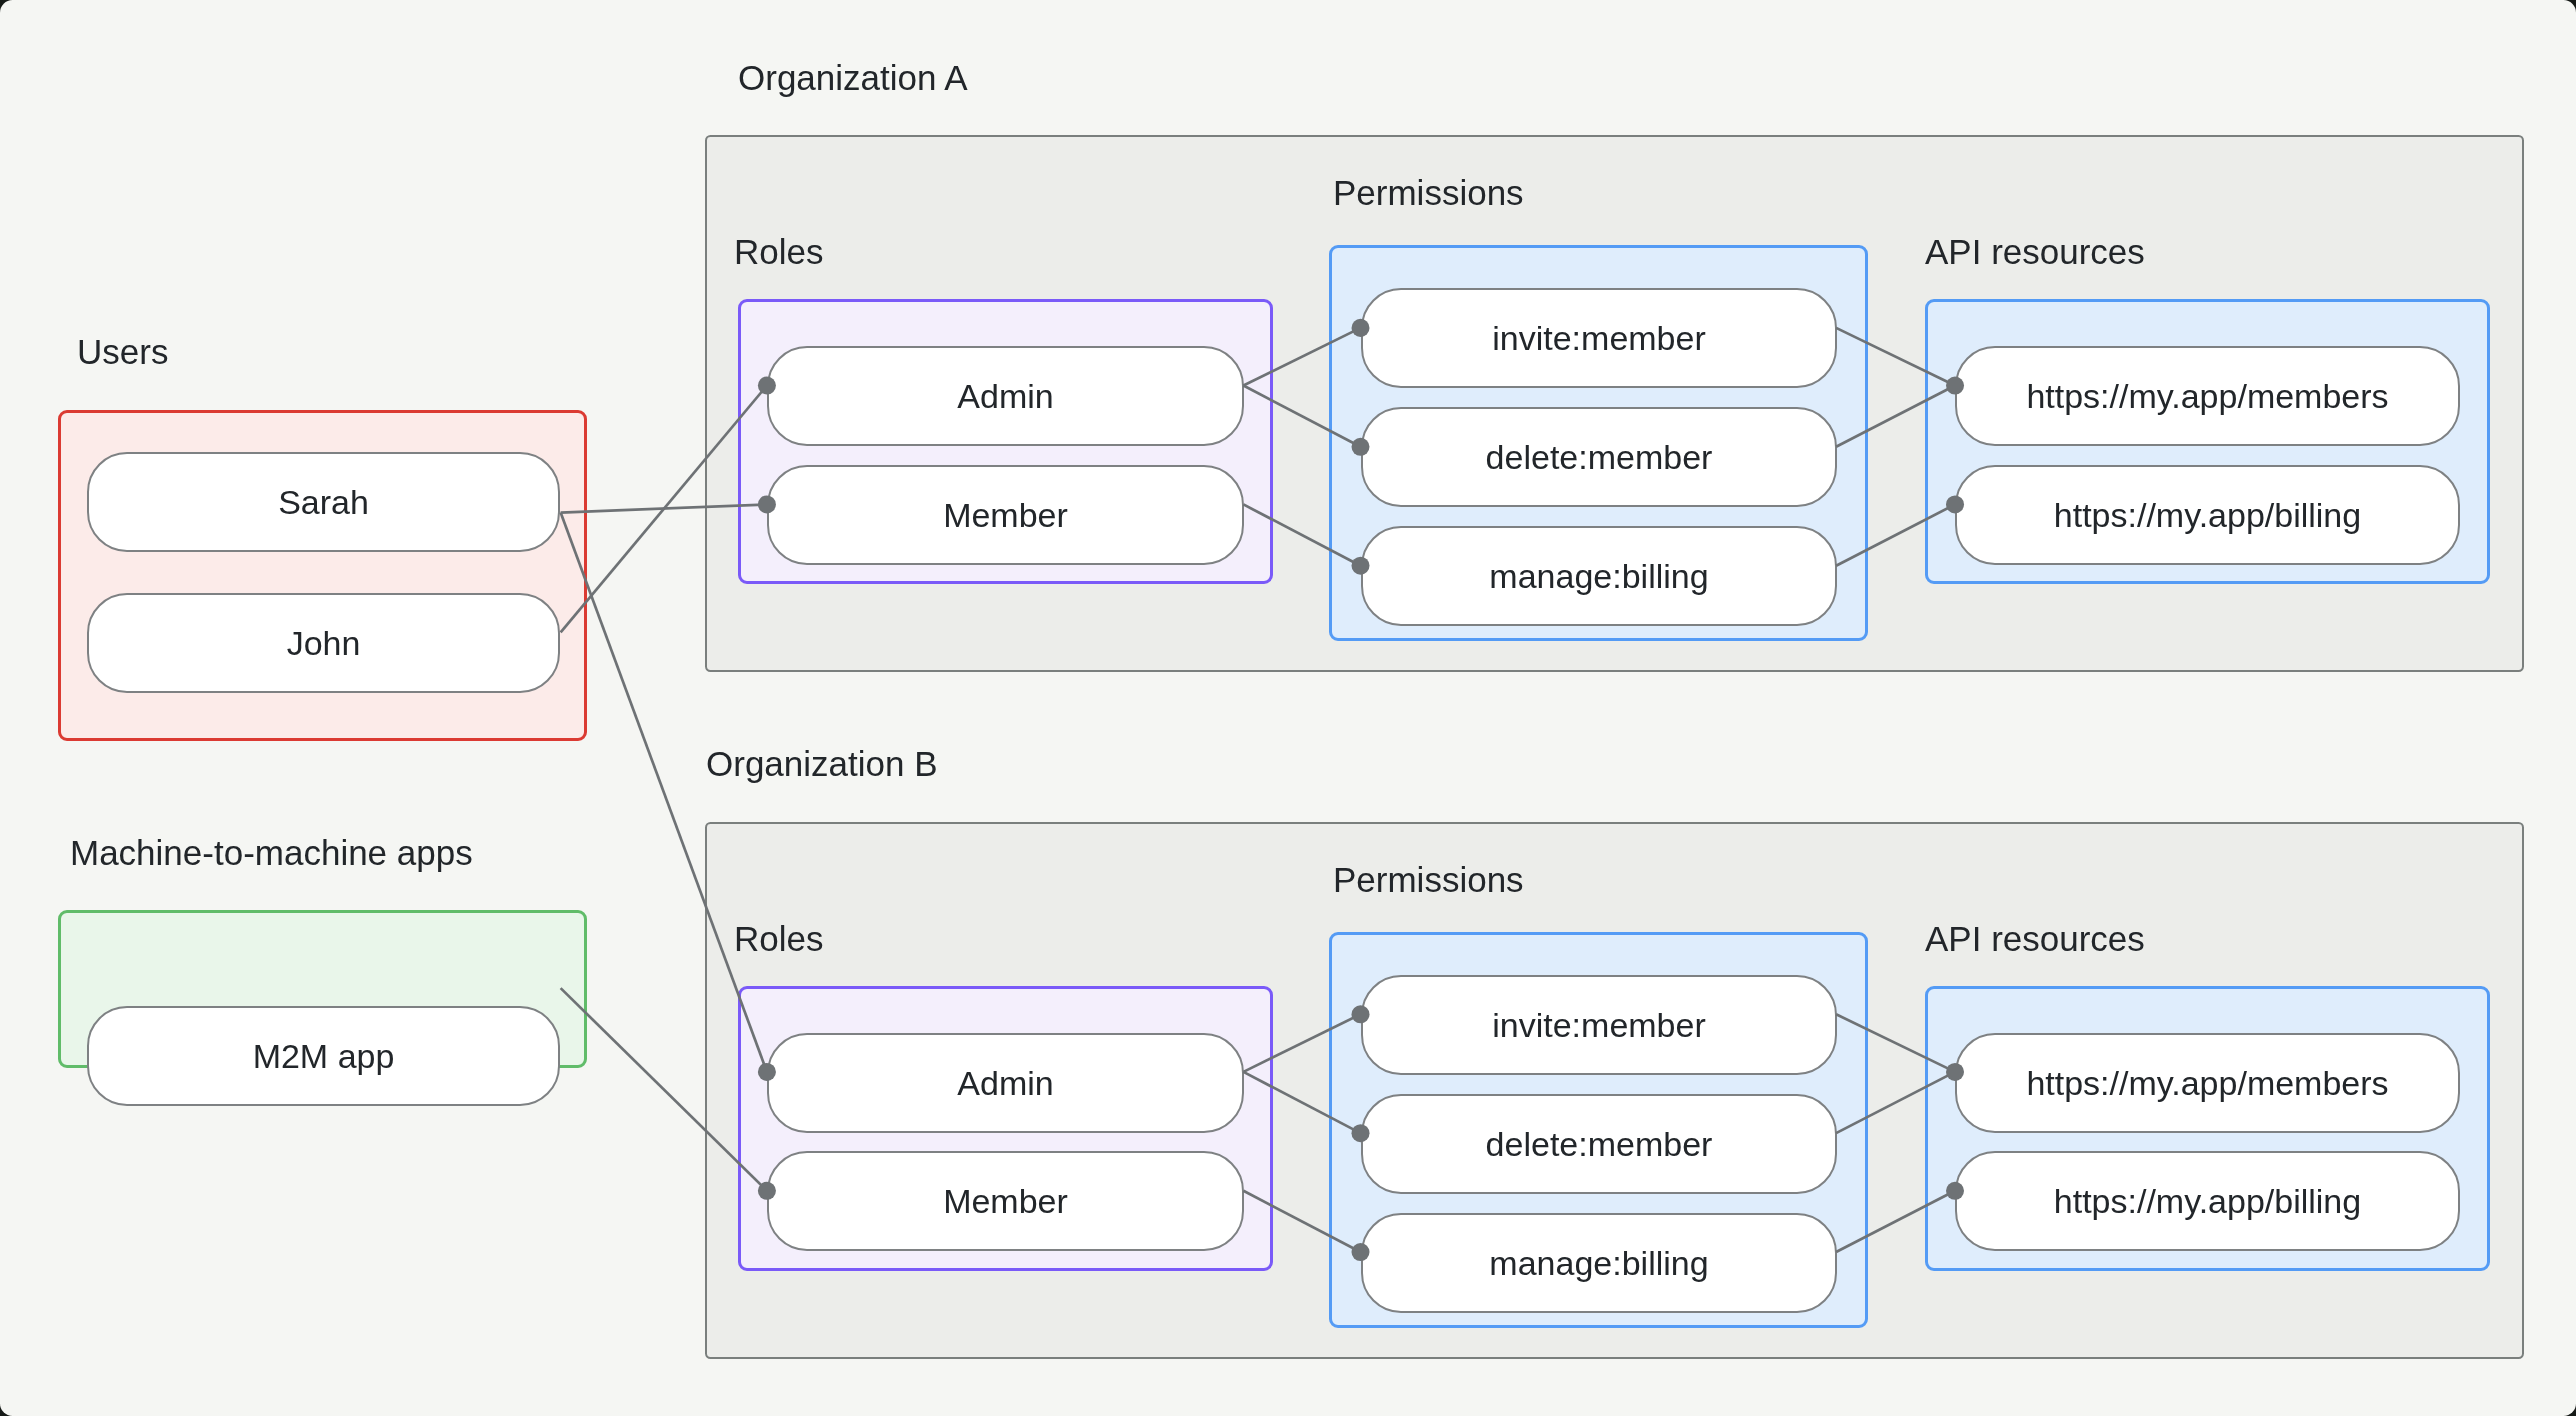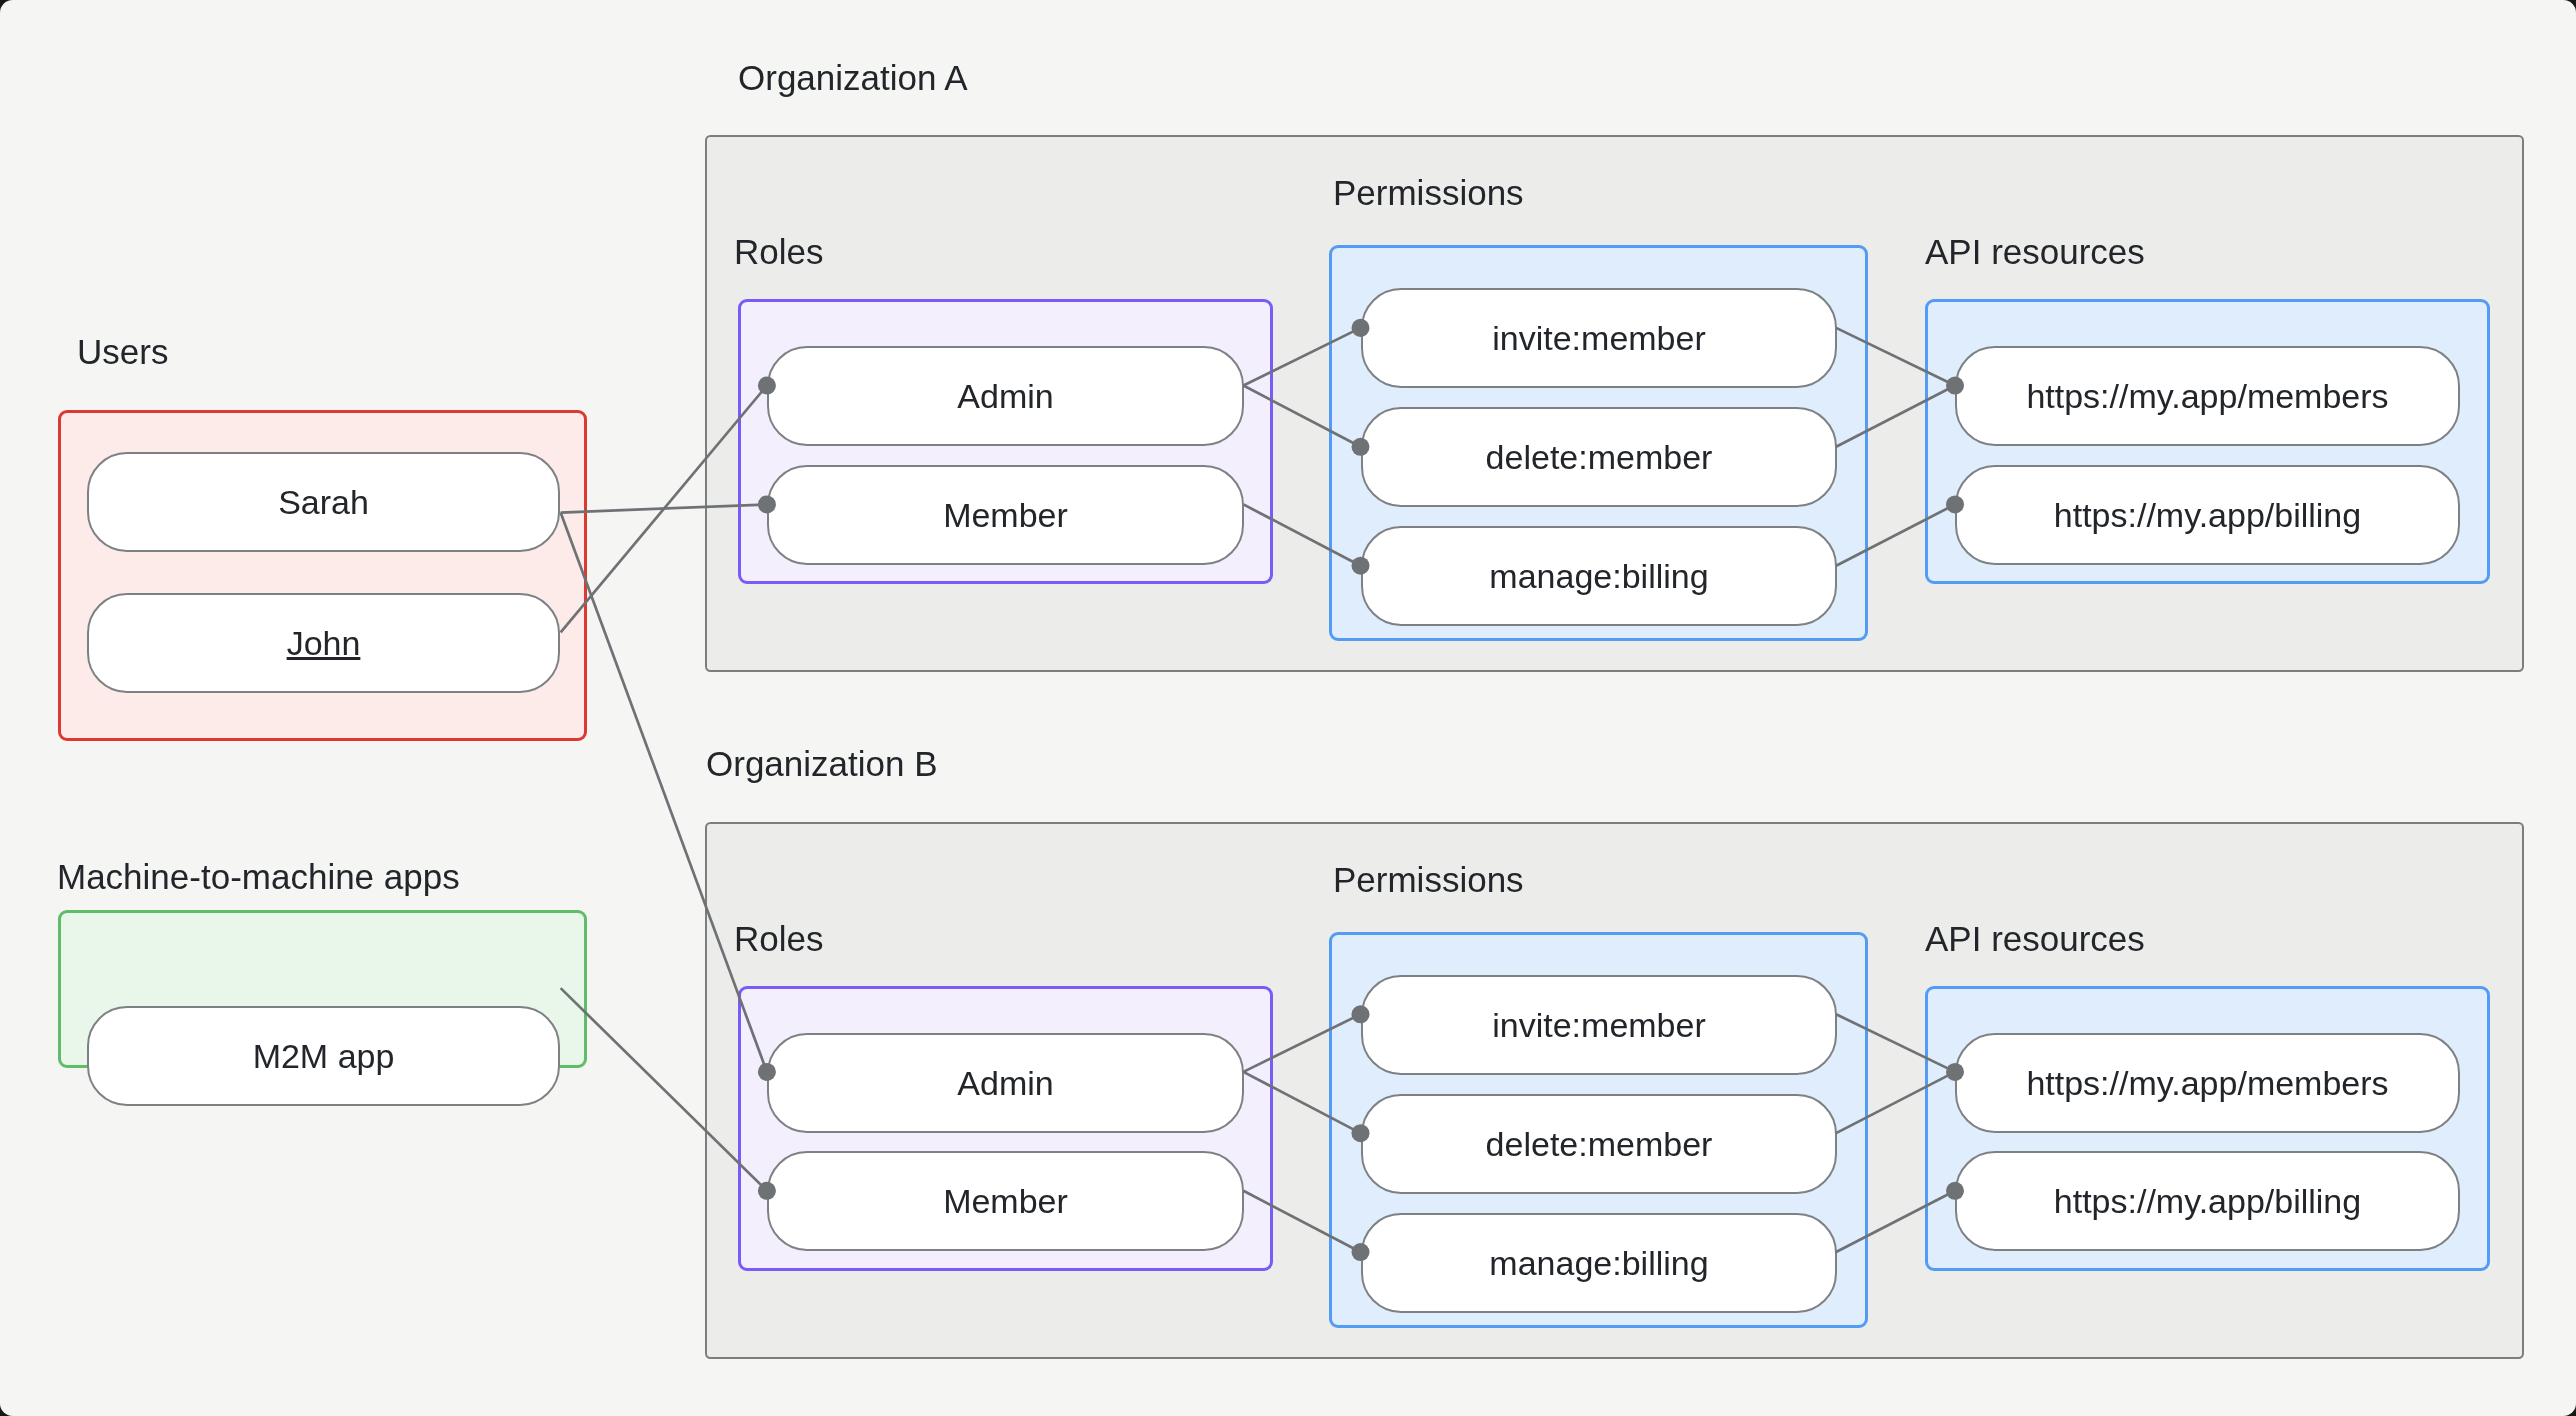--- a/index.html
+++ b/index.html
@@ -65,23 +65,23 @@
     <circle class="dot" cx="1510" cy="1126" r="10"></circle>
     <circle class="dot" cx="1510" cy="1258" r="10"></circle>
     <circle class="dot" cx="1510" cy="1390" r="10"></circle>
     <circle class="dot" cx="2170" cy="1190" r="10"></circle>
     <circle class="dot" cx="2170" cy="1322" r="10"></circle>
   </svg>
 
   <div class="lbl" style="left:57px;top:332px;margin-left:20px;">Users</div>
   <div class="box red" style="left:58px;top:410px;width:529px;height:331px;"></div>
   <div class="pill" style="left:87px;top:452px;width:473px;">Sarah</div>
-  <div class="pill" style="left:87px;top:593px;width:473px;text-decoration:underline;">John</div>
+  <div class="pill" style="left:87px;top:593px;width:473px;">John</div>
 
-  <div class="lbl" style="left:57px;top:833px;margin-top:24px;">Machine-to-machine apps</div>
+  <div class="lbl" style="left:70px;top:833px;">Machine-to-machine apps</div>
   <div class="box green" style="left:58px;top:910px;width:529px;height:158px;"></div>
   <div class="pill" style="left:87px;top:974px;width:473px;margin-top:32px;">M2M app</div>
 
   <div class="lbl" style="left:706px;top:58px;margin-left:32px;">Organization A</div>
   <div class="box container" style="left:705px;top:135px;width:1819px;height:537px;"></div>
   <div class="lbl" style="left:1333px;top:173px;">Permissions</div>
   <div class="lbl" style="left:734px;top:232px;">Roles</div>
   <div class="lbl" style="left:1925px;top:232px;">API resources</div>
 
   <div class="box purple" style="left:738px;top:299px;width:535px;height:285px;"></div>

